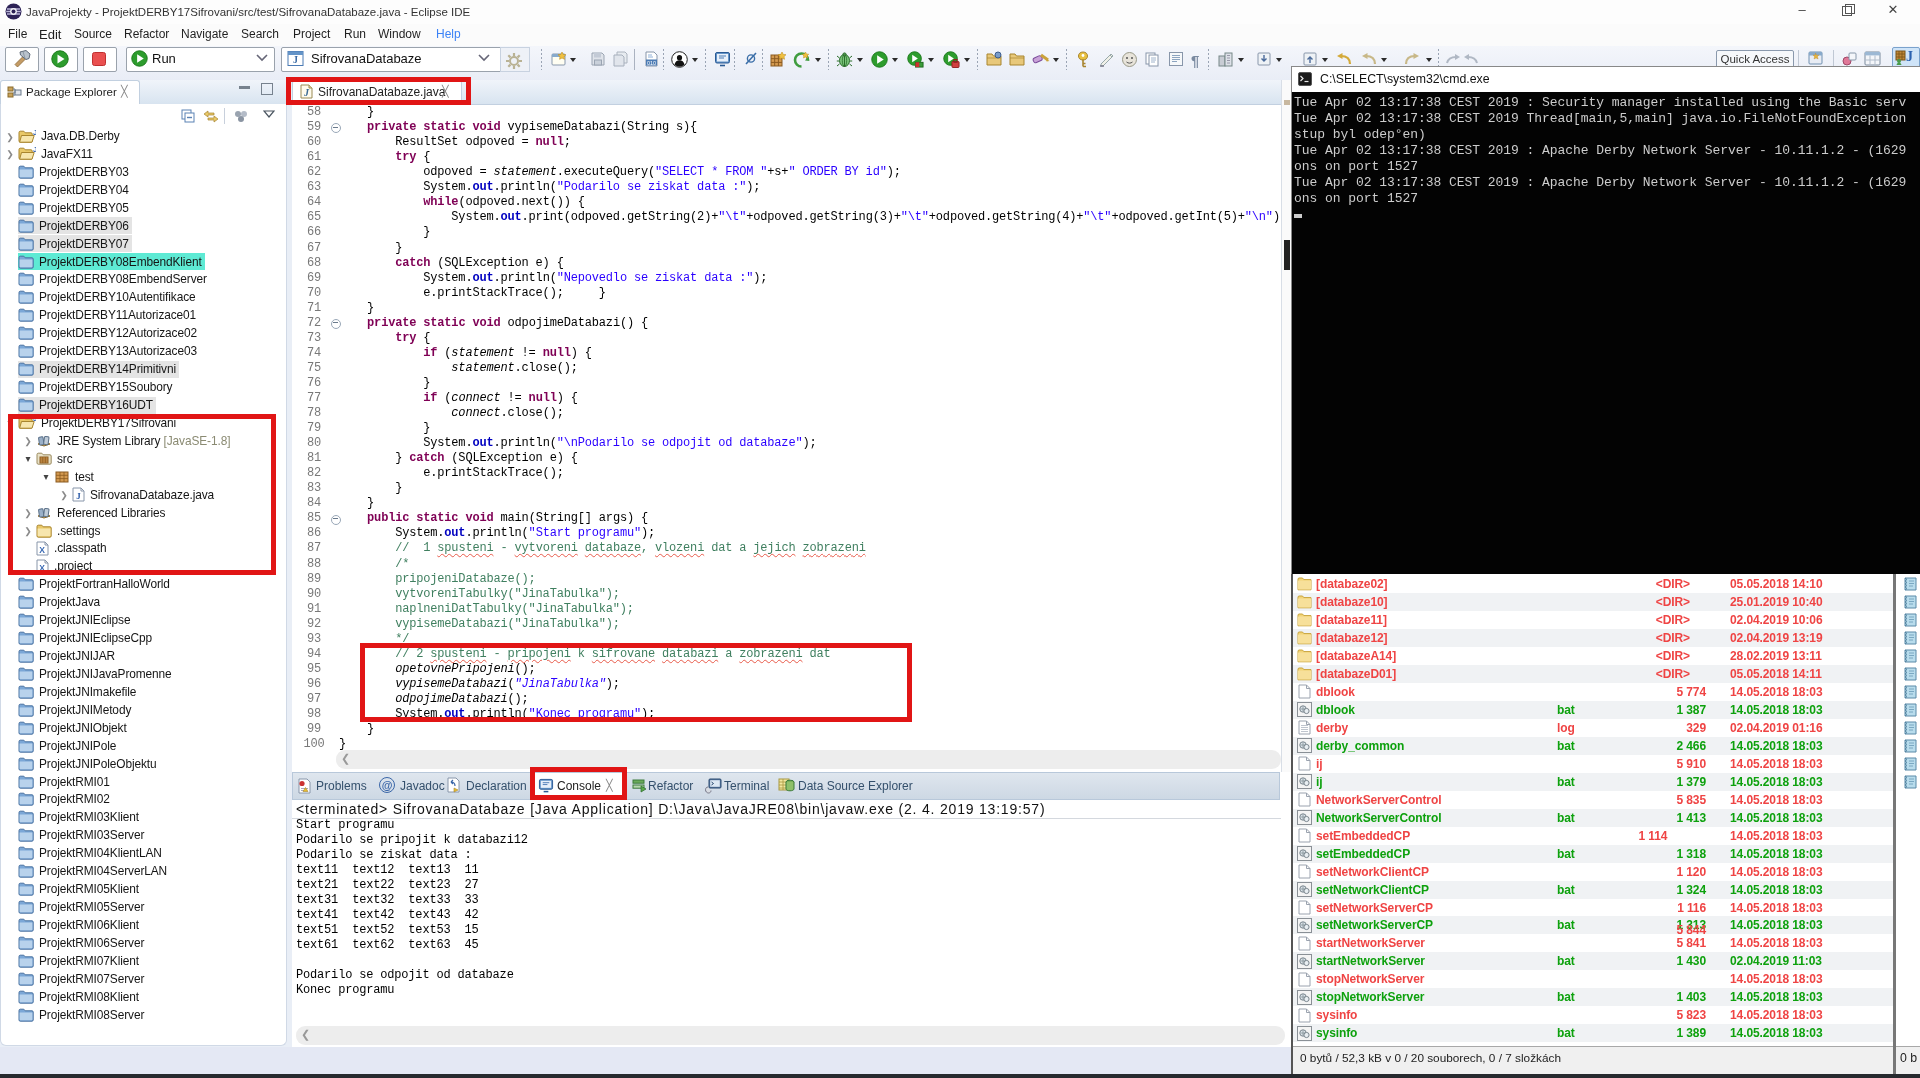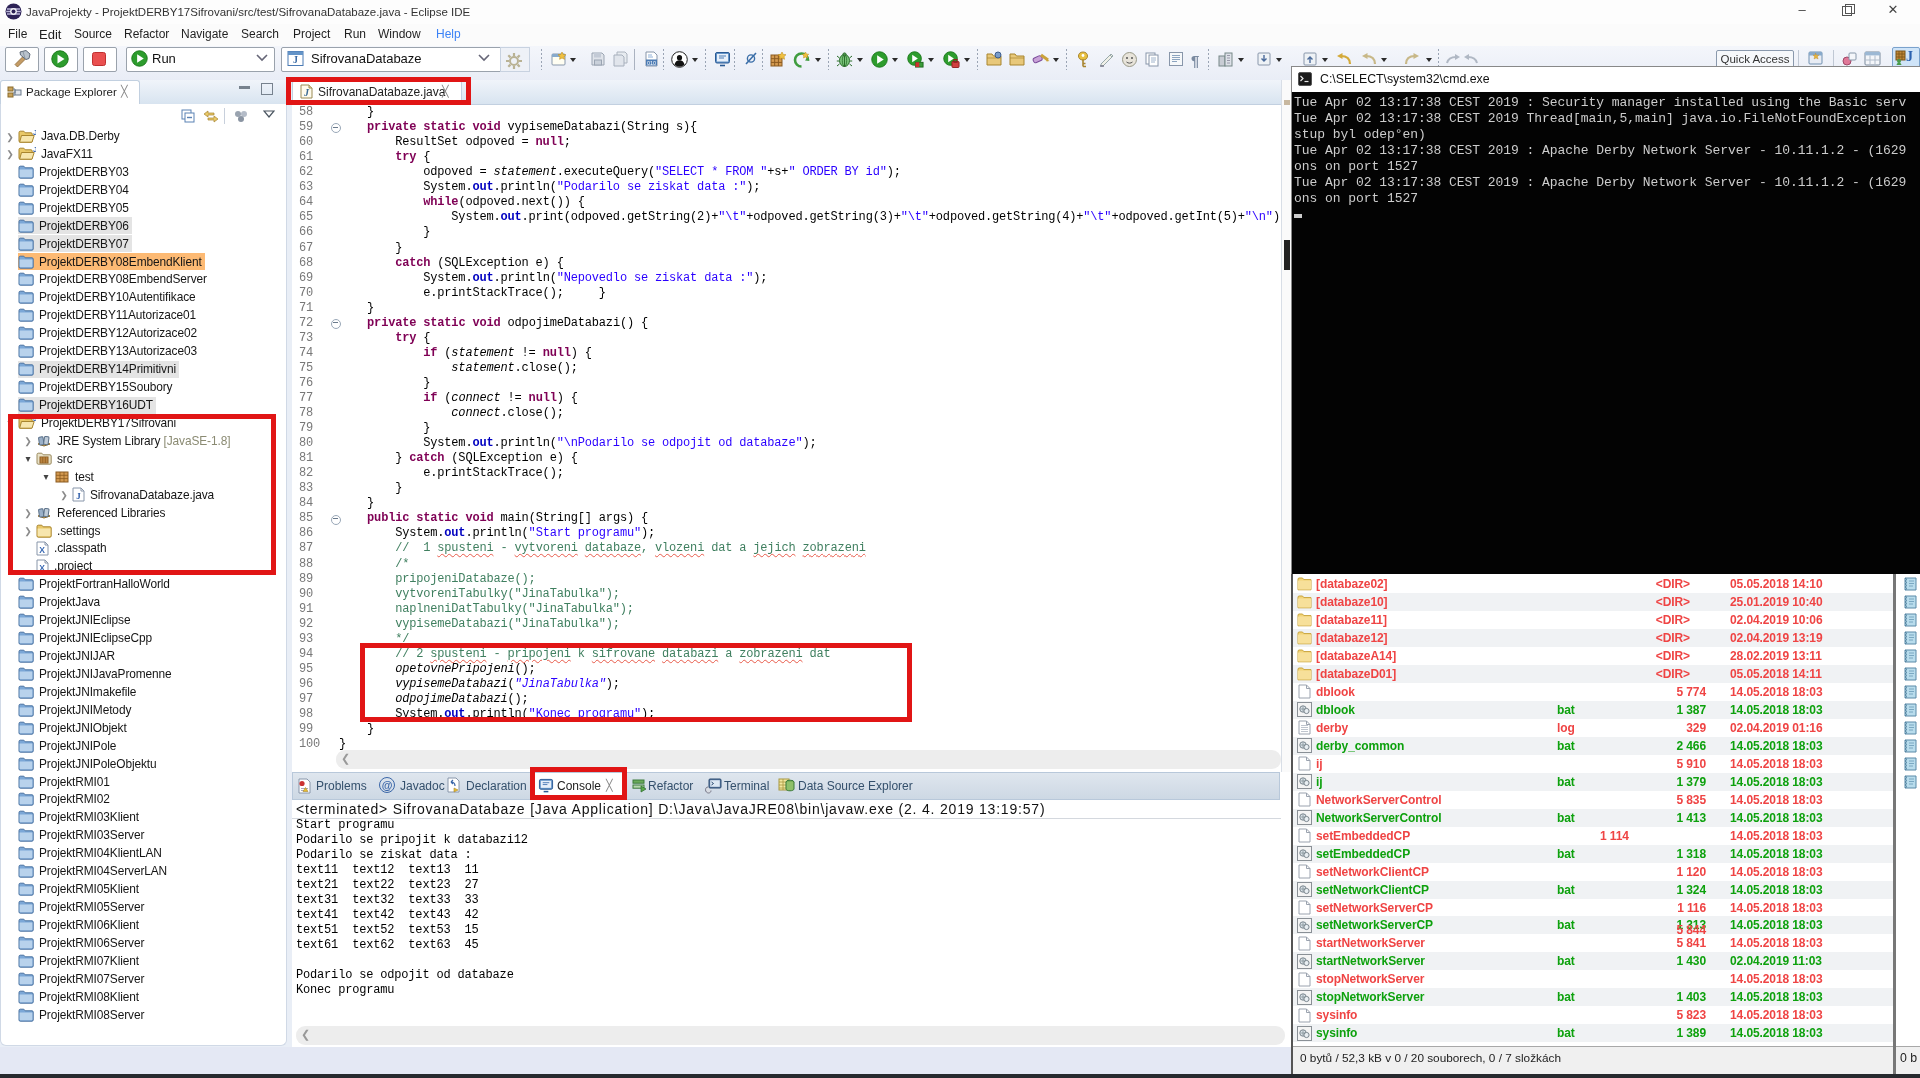--- a/index.html
+++ b/index.html
@@ -387,21 +387,21 @@
         <span style="display:flex;align-items:center;background:#e4e4e4;padding:0 3px 0 0;height:17px">
           <svg width="16" height="14" viewBox="0 0 16 14">
             <path d="M1 2.5c0-.8.5-1.3 1.2-1.3h3.6l1.4 1.6H14c.7 0 1.2.5 1.2 1.2v8c0 .7-.5 1.2-1.2 1.2H2.2c-.7 0-1.2-.5-1.2-1.2z" fill="#7ba7d7" stroke="#4a72a0"></path>
             <path d="M1.6 4.6h12.8v6.8c0 .4-.3.8-.8.8H2.4c-.5 0-.8-.4-.8-.8z" fill="#b8d2ec"></path>
           </svg>
           <span>ProjektDERBY07</span>
         </span>
       </div>
       <div class="ti" style="left:2px;top:252.5px">
         <span class="exp"></span>
-        <span style="display:flex;align-items:center;background:#fdba74;padding:0 3px 0 0;height:17px">
+        <span style="display:flex;align-items:center;background:#5eead4;padding:0 3px 0 0;height:17px">
           <svg width="16" height="14" viewBox="0 0 16 14">
             <path d="M1 2.5c0-.8.5-1.3 1.2-1.3h3.6l1.4 1.6H14c.7 0 1.2.5 1.2 1.2v8c0 .7-.5 1.2-1.2 1.2H2.2c-.7 0-1.2-.5-1.2-1.2z" fill="#7ba7d7" stroke="#4a72a0"></path>
             <path d="M1.6 4.6h12.8v6.8c0 .4-.3.8-.8.8H2.4c-.5 0-.8-.4-.8-.8z" fill="#b8d2ec"></path>
           </svg>
           <span>ProjektDERBY08EmbendKlient</span>
         </span>
       </div>
       <div class="ti" style="left:2px;top:270.4px">
         <span class="exp"></span>
         <svg width="16" height="14" viewBox="0 0 16 14">
@@ -757,21 +757,21 @@
     <div class="a" style="left:292px;top:80px;width:1000px;height:692px;background:#fff"></div>
     <div class="a" style="left:292px;top:80px;width:1000px;height:24px;background:linear-gradient(#f0f4fa,#d8e4f0);border-bottom:1px solid #c2d0e0"></div>
     <div class="a" style="left:292px;top:80px;width:170px;height:24px;background:#fff;border:1px solid #c2d0e0;border-bottom:none;border-radius:3px 3px 0 0;box-sizing:border-box"></div>
     <svg class="a" style="left:300px;top:84px" width="13" height="15" viewBox="0 0 13 15">
       <path d="M1 1h8l3 3v10H1z" fill="#fefbee" stroke="#9a8a55"></path>
       <path d="M9 1v3h3" fill="#e8d9a0" stroke="#9a8a55"></path>
       <text x="6.5" y="11.5" font-size="10" font-weight="bold" fill="#3a6a94" text-anchor="middle" font-family="Liberation Serif" font-style="italic">J</text>
     </svg>
     <div class="a" style="left:318px;top:85px;font-size:12px;color:#222">SifrovanaDatabaze.java</div>
     <div class="a" style="left:442px;top:85px;font-size:11px;color:#888">╳</div>
-    <div class="a ed" style="left:299px;top:105.1px;width:30px;text-align:left;color:#787878">58<br>59<br>60<br>61<br>62<br>63<br>64<br>65<br>66<br>67<br>68<br>69<br>70<br>71<br>72<br>73<br>74<br>75<br>76<br>77<br>78<br>79<br>80<br>81<br>82<br>83<br>84<br>85<br>86<br>87<br>88<br>89<br>90<br>91<br>92<br>93<br>94<br>95<br>96<br>97<br>98<br>99<br>100</div>
+    <div class="a ed" style="left:299px;top:105.1px;width:30px;text-align:center;color:#787878">58<br>59<br>60<br>61<br>62<br>63<br>64<br>65<br>66<br>67<br>68<br>69<br>70<br>71<br>72<br>73<br>74<br>75<br>76<br>77<br>78<br>79<br>80<br>81<br>82<br>83<br>84<br>85<br>86<br>87<br>88<br>89<br>90<br>91<br>92<br>93<br>94<br>95<br>96<br>97<br>98<br>99<br>100</div>
     <div class="a" style="left:331px;top:123.1px;width:8px;height:8px;border:1px solid #9aa8b8;border-radius:50%;background:#fff"></div>
     <div class="a" style="left:333px;top:126.5px;width:5px;height:1px;background:#6a7a8c"></div>
     <div class="a" style="left:331px;top:318.8px;width:8px;height:8px;border:1px solid #9aa8b8;border-radius:50%;background:#fff"></div>
     <div class="a" style="left:333px;top:322.2px;width:5px;height:1px;background:#6a7a8c"></div>
     <div class="a" style="left:331px;top:514.5px;width:8px;height:8px;border:1px solid #9aa8b8;border-radius:50%;background:#fff"></div>
     <div class="a" style="left:333px;top:517.9px;width:5px;height:1px;background:#6a7a8c"></div>
     <div class="a ed" style="left:339px;top:105.1px">    }
     <span class="k">private</span> <span class="k">static</span> <span class="k">void</span> vypisemeDatabazi(String s){
         ResultSet odpoved = <span class="k">null</span>;
         <span class="k">try</span> {
@@ -1027,21 +1027,21 @@
     </svg>
     <div class="a tc tcg" style="left:1316px;top:810.6px">NetworkServerControl</div>
     <div class="a tc tcg" style="left:1557px;top:810.6px">bat</div>
     <div class="a tc tcg" style="left:1600px;top:810.6px;width:106px;text-align:right">1 413</div>
     <div class="a tc tcg" style="left:1730px;top:810.6px">14.05.2018 18:03</div>
     <svg class="a" style="left:1298px;top:828.0799999999999px" width="13" height="15" viewBox="0 0 13 15">
       <path d="M1 1h7.5L12 4.5V14H1z" fill="#fff" stroke="#9aa2ae"></path>
       <path d="M8.5 1v3.5H12" fill="none" stroke="#9aa2ae"></path>
     </svg>
     <div class="a tc tck" style="left:1316px;top:828.6px">setEmbeddedCP</div>
-    <div class="a tc tck" style="left:1600px;top:828.6px;width:106px;text-align:left">1 114</div>
+    <div class="a tc tck" style="left:1600px;top:828.6px;width:106px;text-align:center">1 114</div>
     <div class="a tc tck" style="left:1730px;top:828.6px">14.05.2018 18:03</div>
     <div class="a" style="left:1293px;top:844.5px;width:600px;height:18px;background:#f0f2f4"></div>
     <svg class="a" style="left:1297px;top:846.05px" width="15" height="15" viewBox="0 0 15 15">
       <rect x="0.5" y="0.5" width="14" height="14" fill="#f4f4f4" stroke="#8a9096"></rect>
       <circle cx="6" cy="7" r="3.2" fill="#dce4ea" stroke="#7a868e"></circle>
       <circle cx="9.5" cy="9" r="2.6" fill="#e8eef2" stroke="#7a868e"></circle>
       <path d="M6 4.5v5M3.6 7h4.8" stroke="#7a868e" stroke-width="0.7"></path>
     </svg>
     <div class="a tc tcg" style="left:1316px;top:846.5px">setEmbeddedCP</div>
     <div class="a tc tcg" style="left:1557px;top:846.5px">bat</div>

